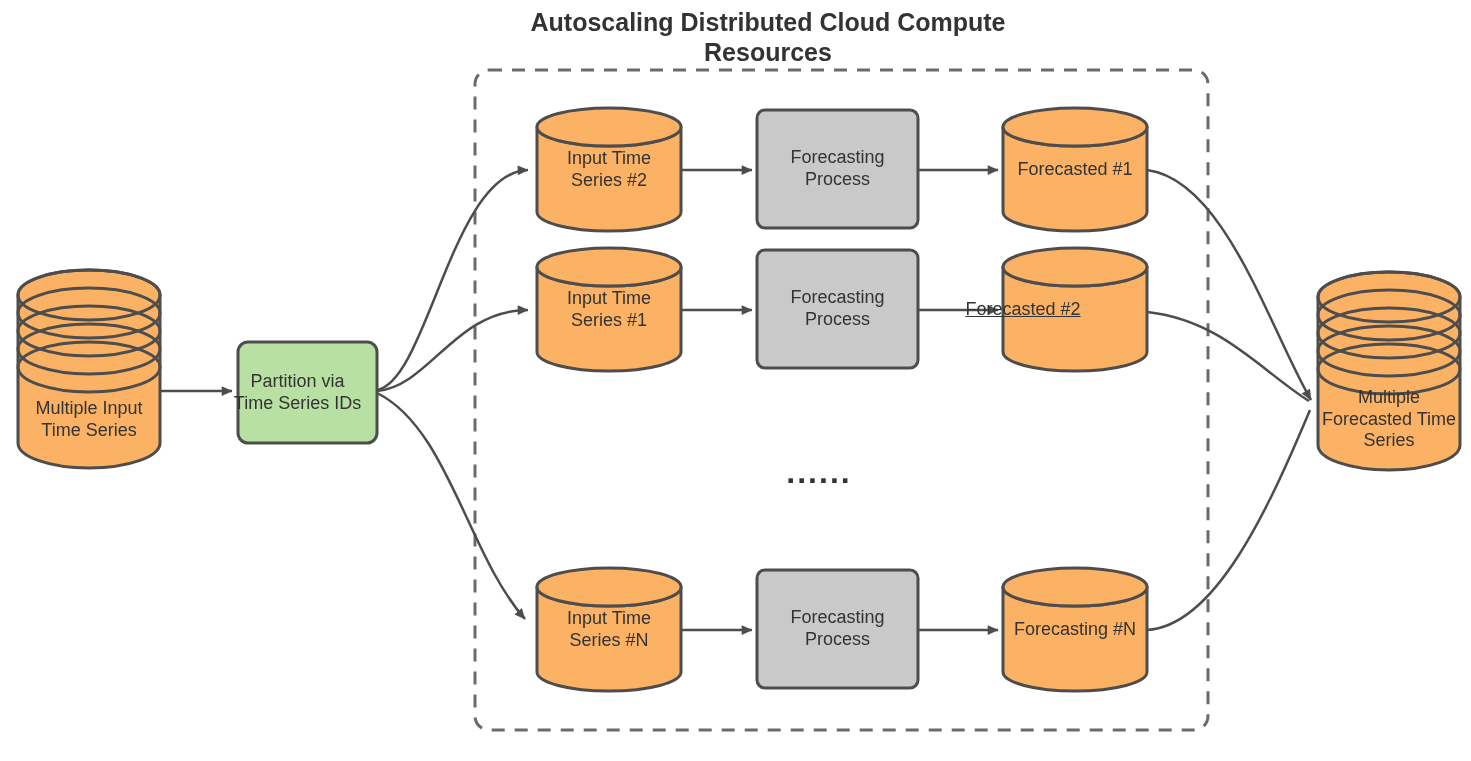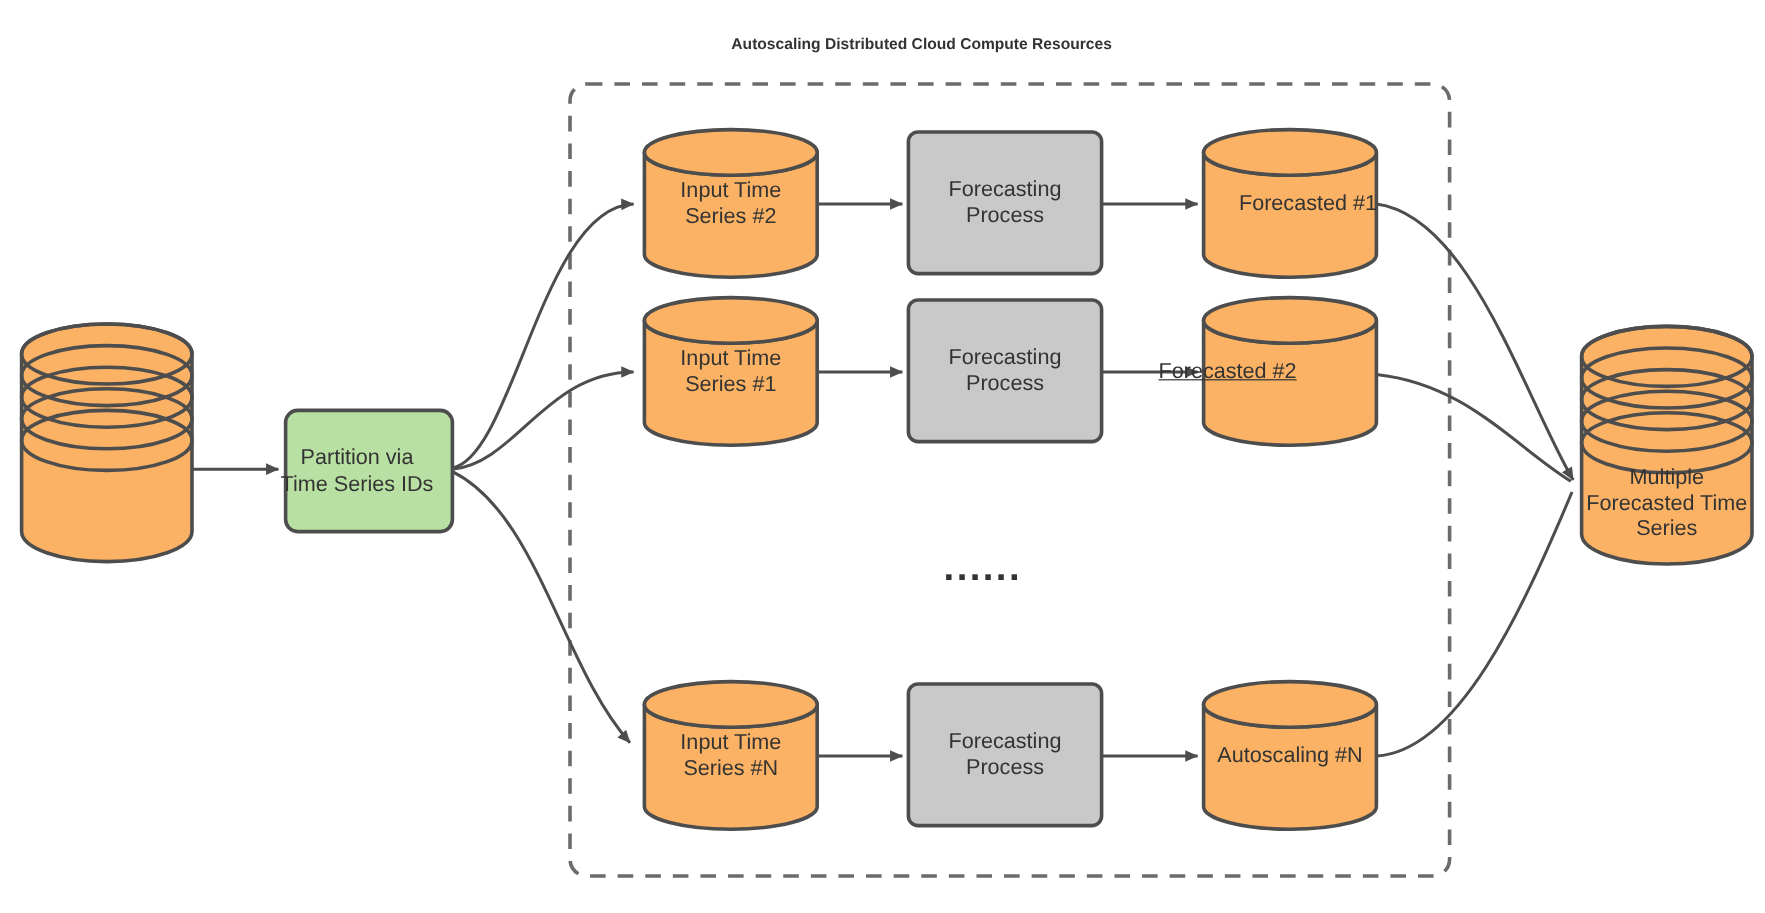--- a/index.html
+++ b/index.html
@@ -1,21 +1,21 @@
 <!DOCTYPE html>
 <html style="--bg: #FFFFFF; --cylinder-fill: #FBB264; --process-fill: #C9C9C9; --partition-fill: #B9E0A3; --stroke: #4D4D4D; --connector: #4D4D4D; --dash: #6B6B6B; --text: #333333;"><head>
 <meta charset="utf-8">
 <style>
   html,body{margin:0;padding:0;background:var(--bg,#fff);}
   .stage{position:relative;width:1471px;height:761px;overflow:hidden;
          font-family:"Liberation Sans",sans-serif;background:var(--bg,#fff);}
   .stage svg{position:absolute;left:0;top:0;}
   .label{position:absolute;display:flex;align-items:center;justify-content:center;
          text-align:center;font-size:18px;line-height:1.22;color:var(--text,#333);}
-  .title{font-weight:bold;font-size:13px;color:var(--text,#333);}
+  .title{font-weight:bold;font-size:25px;color:var(--text,#333);}
   .dots{font-weight:bold;font-size:32px;letter-spacing:2px;line-height:1;color:var(--text,#333);}
   .cyl{fill:var(--cylinder-fill,#FBB264);stroke:var(--stroke,#4D4D4D);stroke-width:3;stroke-linejoin:round;}
   .ring{fill:none;stroke:var(--stroke,#4D4D4D);stroke-width:3;}
   .proc{fill:var(--process-fill,#C9C9C9);stroke:var(--stroke,#4D4D4D);stroke-width:3;}
   .part{fill:var(--partition-fill,#B9E0A3);stroke:var(--stroke,#4D4D4D);stroke-width:3;}
   .conn{fill:none;stroke:var(--connector,#4D4D4D);stroke-width:2.5;}
   .dashed{fill:none;stroke:var(--dash,#6B6B6B);stroke-width:3;stroke-dasharray:13 10;}
   .ah{fill:var(--connector,#4D4D4D);}
 </style>
 </head>
@@ -94,31 +94,32 @@
       <ellipse class="ring" cx="1389" cy="297" rx="71" ry="25"></ellipse>
       <ellipse class="ring" cx="1389" cy="315" rx="71" ry="25"></ellipse>
       <ellipse class="ring" cx="1389" cy="333" rx="71" ry="25"></ellipse>
       <ellipse class="ring" cx="1389" cy="351" rx="71" ry="25"></ellipse>
       <ellipse class="ring" cx="1389" cy="369" rx="71" ry="25"></ellipse>
     </g>
   </svg>
 
   <div class="label title" style="left:475px;top:22px;width:586px;height:30px;">Autoscaling Distributed Cloud Compute Resources</div>
 
+  <div class="label" style="left:18px;top:375px;width:142px;height:90px;">Multiple Input Time Series</div>
 
   <div class="label" style="left:231px;top:342px;width:133px;height:101px;">Partition via Time Series IDs</div>
 
   <div class="label" style="left:546px;top:118px;width:126px;height:104px;">Input Time Series #2</div>
   <div class="label" style="left:762px;top:110px;width:151px;height:118px;">Forecasting Process</div>
-  <div class="label" style="left:1012px;top:118px;width:126px;height:104px;margin-left:15px;">Forecasted #1</div>
+  <div class="label" style="left:1012px;top:118px;width:126px;height:104px;">Forecasted #1</div>
 
   <div class="label" style="left:546px;top:258px;width:126px;height:104px;">Input Time Series #1</div>
   <div class="label" style="left:762px;top:250px;width:151px;height:118px;">Forecasting Process</div>
   <div class="label" style="left:960px;top:258px;width:126px;height:104px;text-decoration:underline;">Forecasted #2</div>
 
   <div class="label dots" style="left:769px;top:452px;width:100px;height:40px;">......</div>
 
   <div class="label" style="left:546px;top:578px;width:126px;height:104px;">Input Time Series #N</div>
   <div class="label" style="left:762px;top:570px;width:151px;height:118px;">Forecasting Process</div>
-  <div class="label" style="left:1012px;top:578px;width:126px;height:104px;">Autoscaling #N</div>
+  <div class="label" style="left:1012px;top:578px;width:126px;height:104px;">Forecasting #N</div>
 
   <div class="label" style="left:1318px;top:372px;width:142px;height:95px;">Multiple Forecasted Time Series</div>
 </div>
 
 </body></html>

